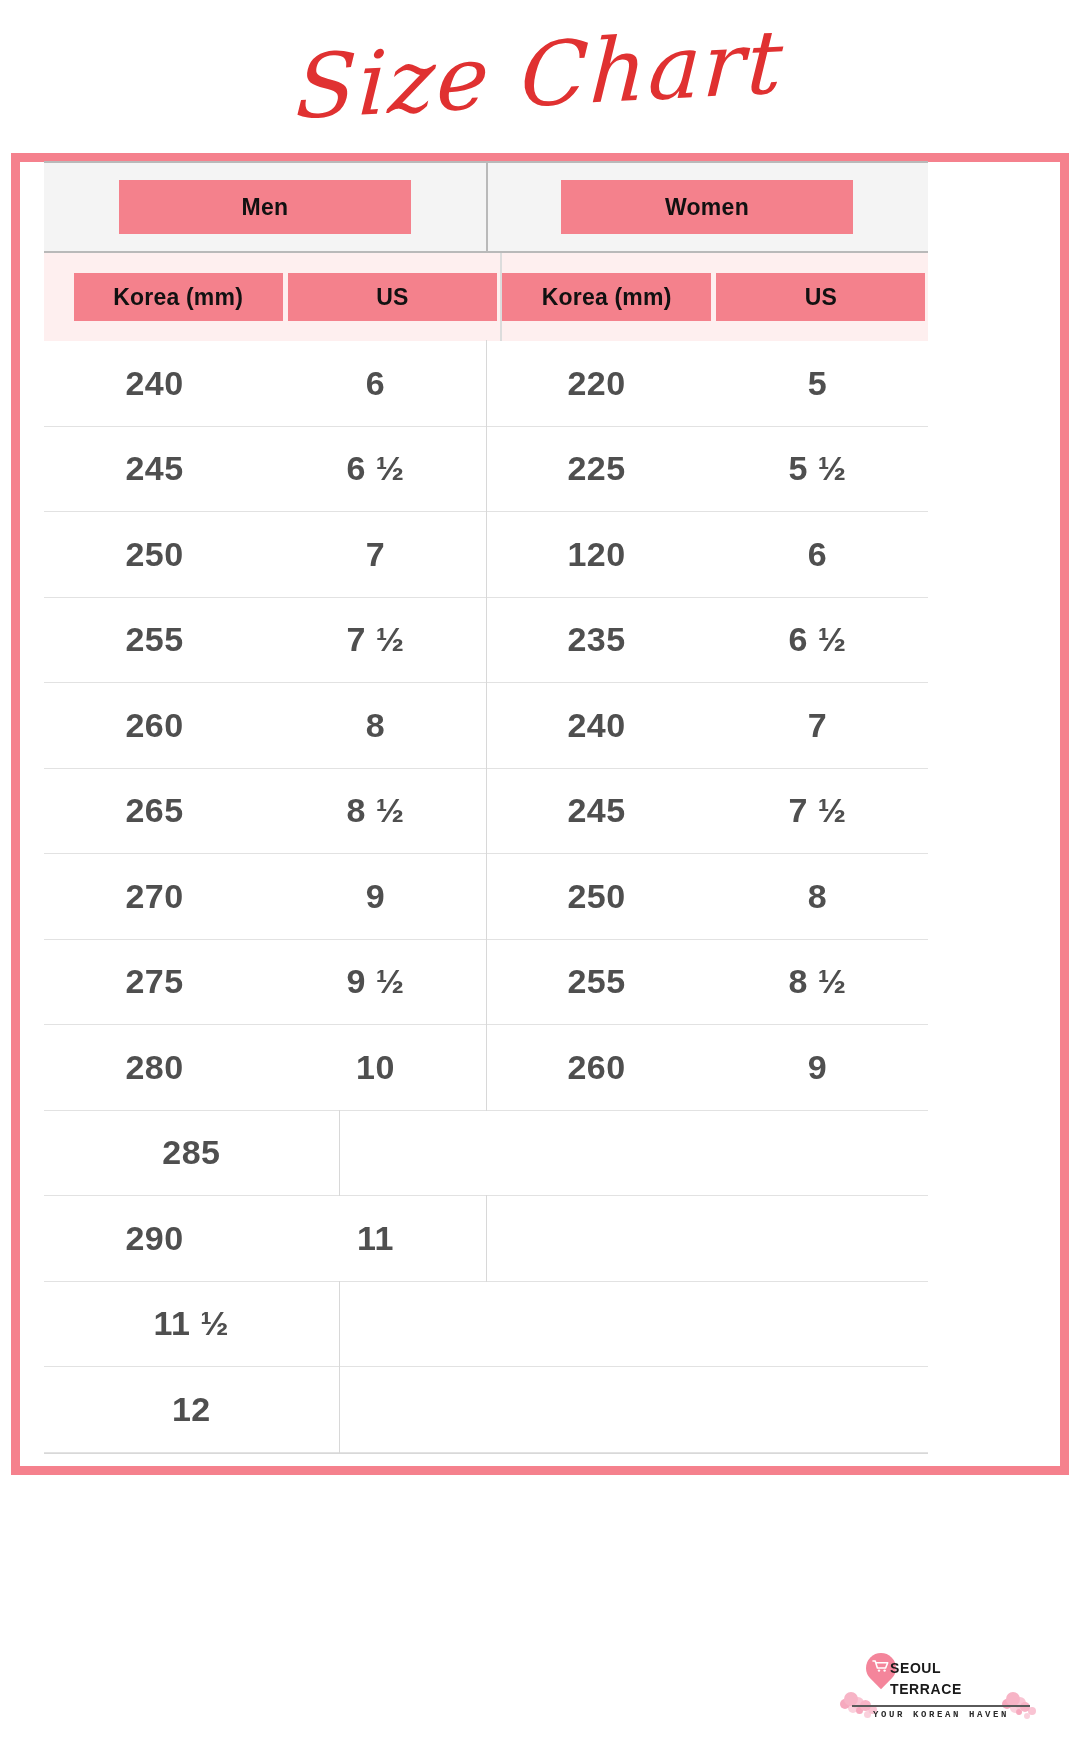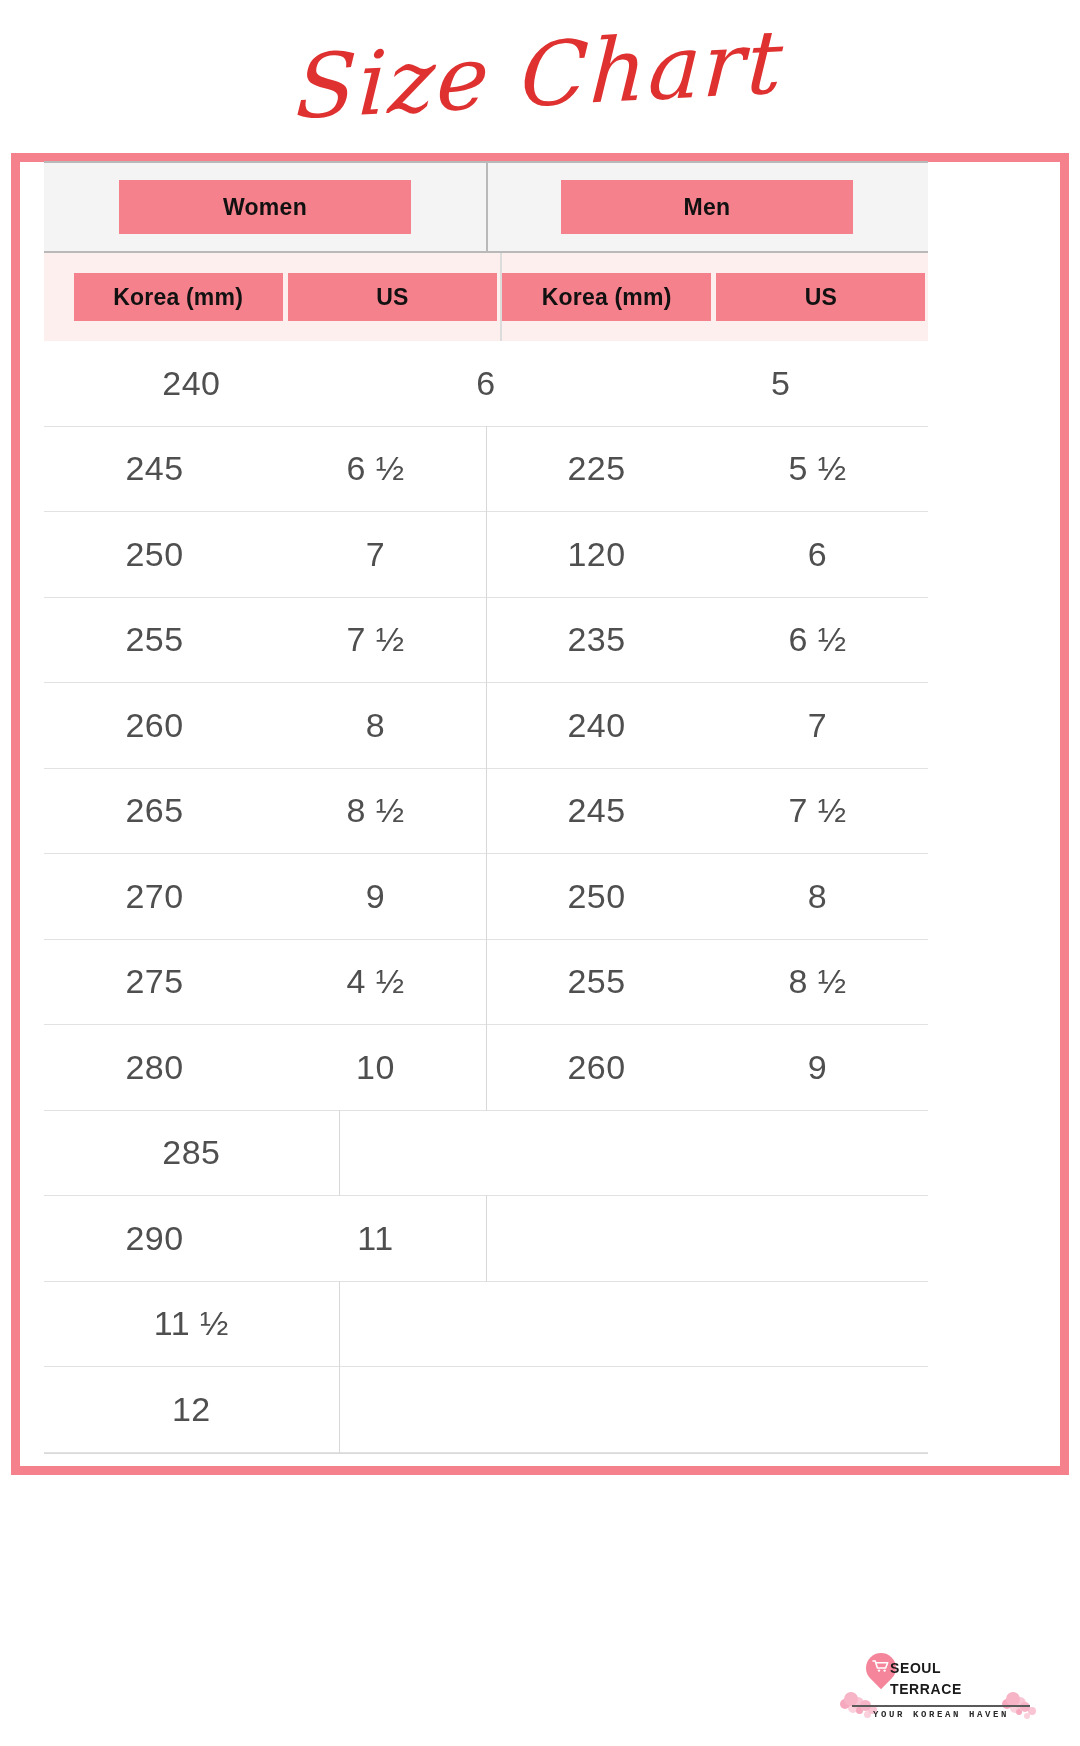--- a/index.html
+++ b/index.html
@@ -136,21 +136,21 @@
     border-bottom: 1px solid #E2E2E2;
   }
   .row.first { border-top: 0; }
   .cell {
     flex: 1 1 25%;
     display: flex;
     align-items: center;
     justify-content: center;
     position: relative;
     font-size: 34px;
-    font-weight: 400;
+    font-weight: 700;
     color: #4F4F4F;
     letter-spacing: 0.5px;
   }
   .cell.divider::before {
     content: "";
     position: absolute;
     left: 0;
     top: -1px;
     bottom: -1px;
     width: 1px;
@@ -251,24 +251,24 @@
 <div class="title-wrap">
   <div class="title">Size Chart</div>
 </div>
 
 <div class="frame"></div>
 
 <div class="table">
 
   <div class="group-head">
     <div class="group-cell">
+      <div class="badge group-badge">Men</div>
+    </div>
+    <div class="group-cell">
       <div class="badge group-badge">Women</div>
-    </div>
-    <div class="group-cell">
-      <div class="badge group-badge">Men</div>
     </div>
   </div>
 
   <div class="sub-head">
     <div class="sub-cell">
       <div class="badge sub-badge">Korea (mm)</div>
     </div>
     <div class="sub-cell">
       <div class="badge sub-badge">US</div>
     </div>
@@ -277,20 +277,21 @@
     </div>
     <div class="sub-cell">
       <div class="badge sub-badge">US</div>
     </div>
   </div>
 
   <div id="rows-host">
       <div class="row first">
         <div class="cell">240</div>
         <div class="cell">6</div>
+        <div class="cell divider">220</div>
         <div class="cell">5</div>
       </div>
       <div class="row">
         <div class="cell">245</div>
         <div class="cell">6 ½</div>
         <div class="cell divider">225</div>
         <div class="cell">5 ½</div>
       </div>
       <div class="row">
         <div class="cell">250</div>
@@ -317,21 +318,21 @@
         <div class="cell">7 ½</div>
       </div>
       <div class="row">
         <div class="cell">270</div>
         <div class="cell">9</div>
         <div class="cell divider">250</div>
         <div class="cell">8</div>
       </div>
       <div class="row">
         <div class="cell">275</div>
-        <div class="cell">4 ½</div>
+        <div class="cell">9 ½</div>
         <div class="cell divider">255</div>
         <div class="cell">8 ½</div>
       </div>
       <div class="row">
         <div class="cell">280</div>
         <div class="cell">10</div>
         <div class="cell divider">260</div>
         <div class="cell">9</div>
       </div>
       <div class="row">

